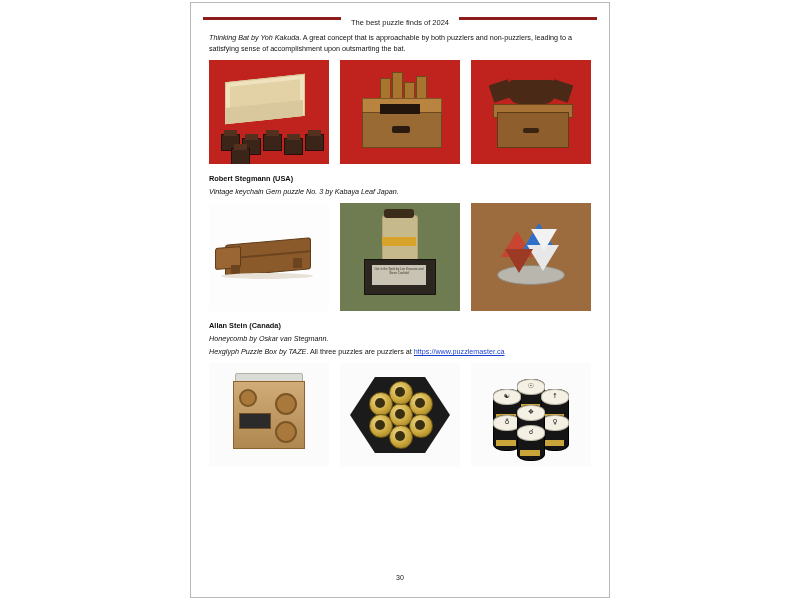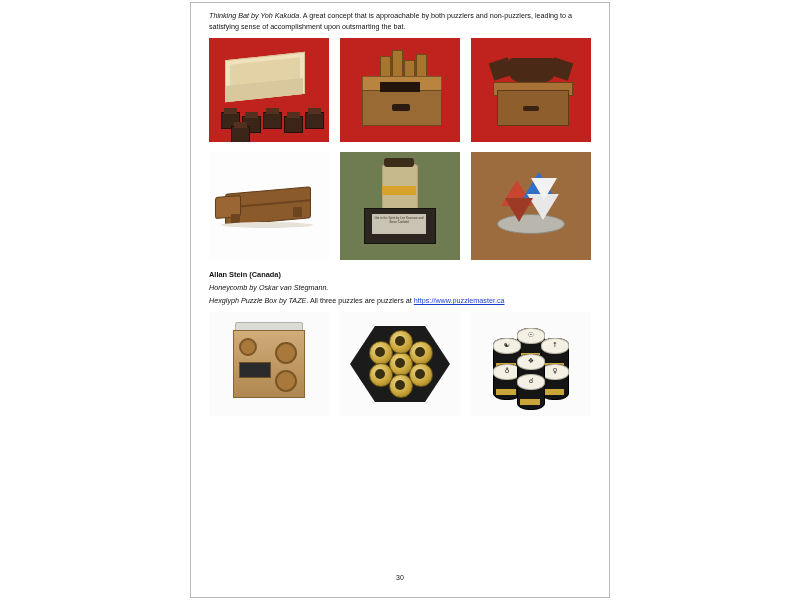--- a/index.html
+++ b/index.html
@@ -298,20 +298,24 @@
     color: #111111;
   }
 </style>
 </head>
 <body>
 
 <div id="page">
 
   <div class="sheet">
 
+    <div class="header-band">
+      <div class="header-rule"></div>
+      <div class="header-title">The best puzzle finds of 2024</div>
+    </div>
 
     <p class="para"><span class="ital">Thinking Bat by Yoh Kakuda</span><span>. A great concept that is approachable by both puzzlers and non-puzzlers, leading to a satisfying sense of accomplishment upon outsmarting the bat.</span></p>
 
     <div class="img-row">
 
       <div class="img-cell">
         <div class="ph-red">
           <div class="ph1-box"></div>
           <div class="ph1-side"></div>
           <div class="ph1-blk" style="left:12px; top:74px;">
@@ -354,20 +358,22 @@
           <div class="ph3-wing" style="left:80px; transform: rotate(18deg);"></div>
           <div class="ph3-bat"></div>
           <div class="ph3-lid"></div>
           <div class="ph3-box"></div>
           <div class="ph3-knob"></div>
         </div>
       </div>
 
     </div>
 
+    <div class="sec-heading">Robert Stegmann (USA)</div>
+    <div class="sec-line">Vintage keychain Gem puzzle No. 3 by Kabaya Leaf Japan.</div>
 
     <div class="img-row">
 
       <div class="img-cell r2">
         <div class="ph4">
           <div class="ph4-body"></div>
           <div class="ph4-head"></div>
           <div class="ph4-leg" style="left:22px; top:62px;"></div>
           <div class="ph4-leg" style="left:84px; top:55px;"></div>
           <div class="ph4-shadow"></div>

